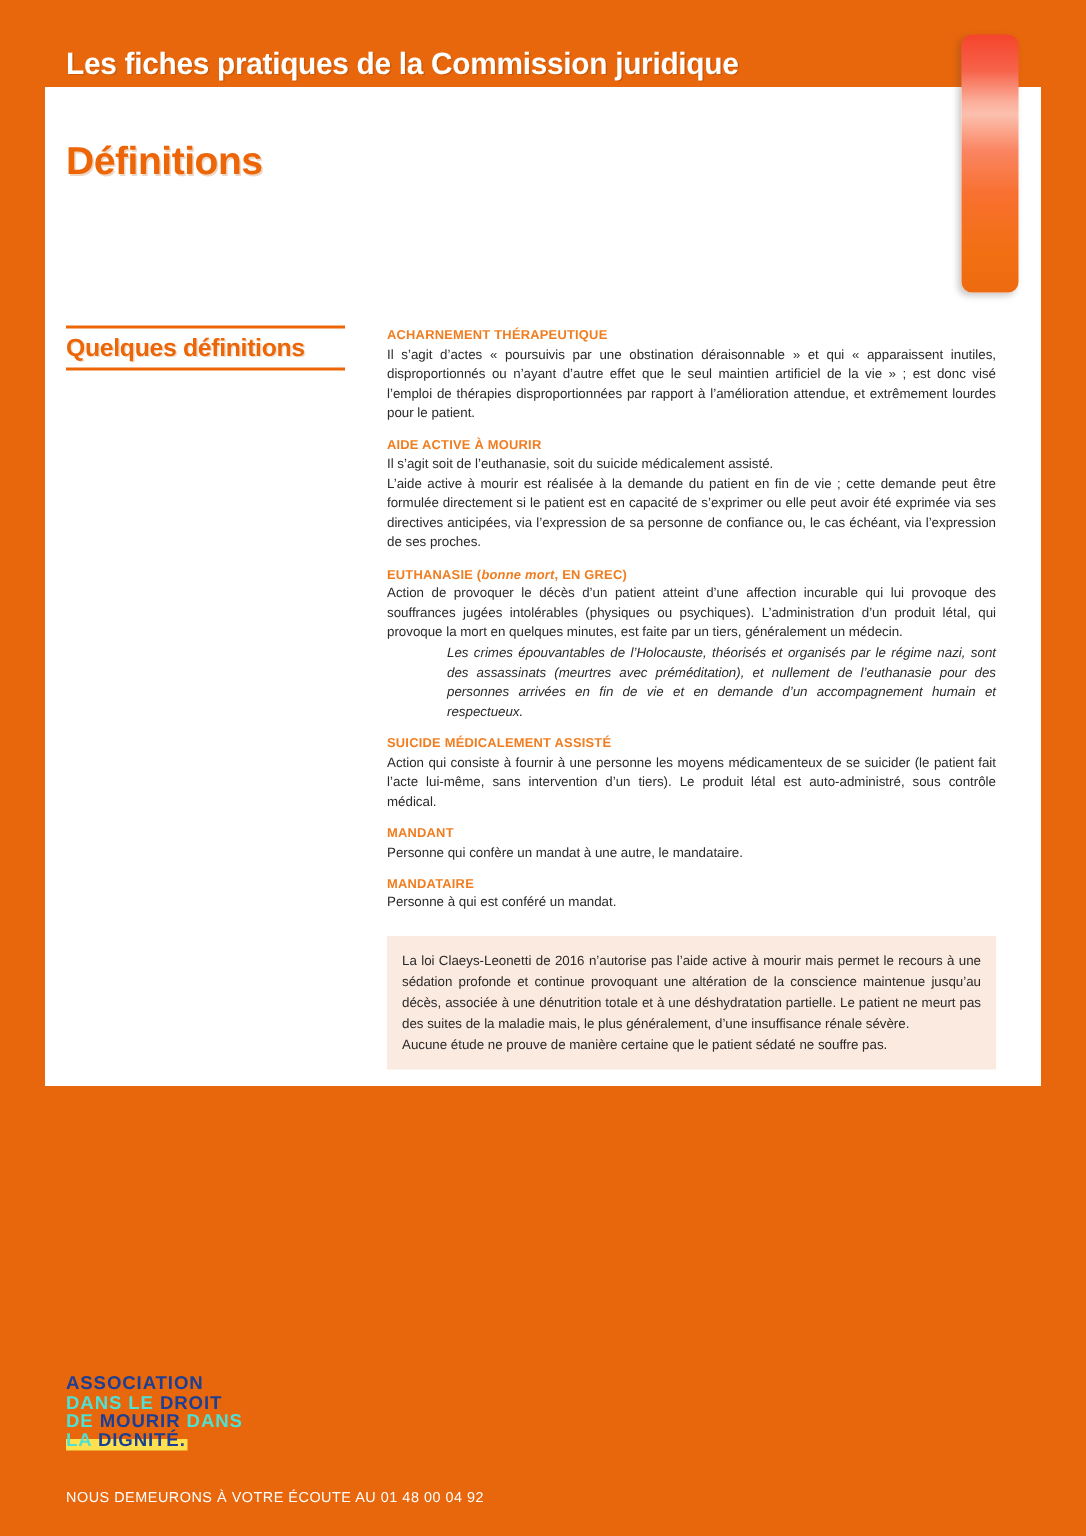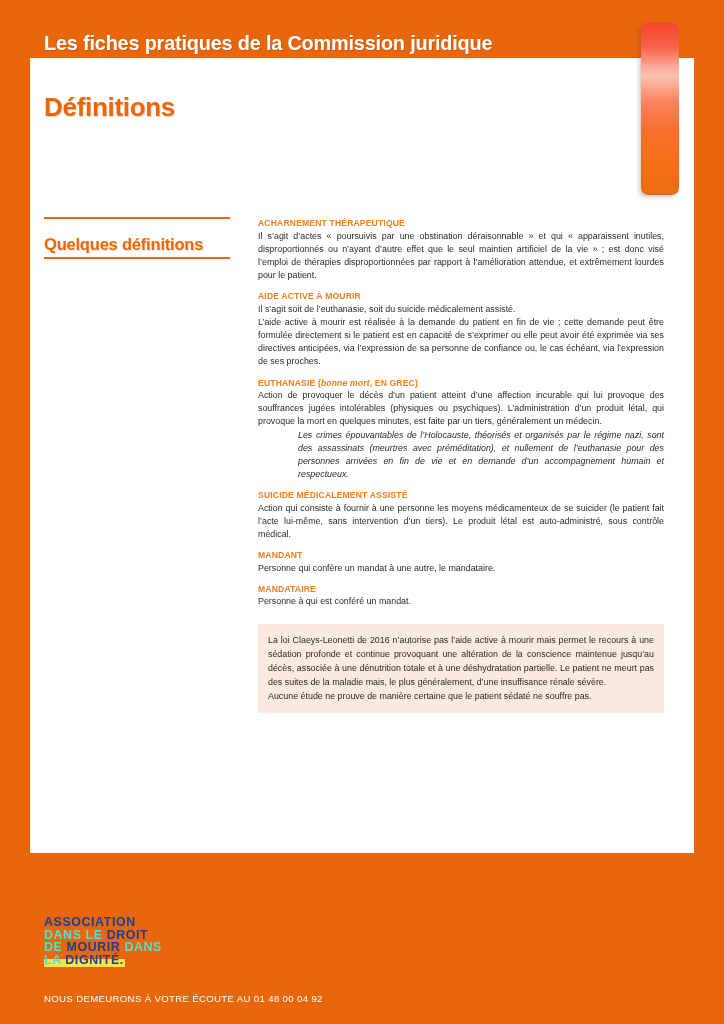--- a/index.html
+++ b/index.html
@@ -19,21 +19,21 @@
     position:absolute;left:44px;top:31px;
     font-size:20.5px;font-weight:bold;color:#FFFFFF;
     letter-spacing:-0.2px;
     transform:scaleX(.97);transform-origin:left center;
     text-shadow:1px 1px 0 rgba(150,60,0,.35);
     white-space:nowrap;
   }
   
   .page-panel{
     position:absolute;left:30px;top:58px;
-    width:664px;height:795px;
+    width:664px;height:666px;
     background:#FFFFFF;
   }
   .page-title{
     position:absolute;left:14px;top:34px;
     font-size:26px;font-weight:bold;color:#EC6608;
     letter-spacing:-0.3px;
     text-shadow:1px 1px 0 rgba(180,90,20,.25);
   }
   
   .bookmark-tab{
@@ -43,21 +43,21 @@
     background:linear-gradient(180deg,#F4452B 0%,#F7624A 14%,#FBAE9A 26%,#FCC0AE 31%,#FA8562 45%,#F8702F 62%,#F26F12 85%,#EE6A10 100%);
     box-shadow:-2px 2px 4px rgba(80,60,60,.28);
   }
   
   .side-head{
     position:absolute;left:14px;top:159px;width:186px;
   }
   .side-rule{height:2px;background:#EC6608;}
   .side-head-label{
     font-size:16.5px;font-weight:bold;color:#EC6608;
-    padding:16px 0 3px 0;letter-spacing:-0.2px;
+    padding:4px 0 3px 0;letter-spacing:-0.2px;
     text-shadow:1px 1px 0 rgba(180,90,20,.2);
     white-space:nowrap;
   }
   
   .content-col{
     position:absolute;left:228px;top:160px;
     width:406px;
   }
   .def-block{margin-bottom:9px;}
   .def-term{

